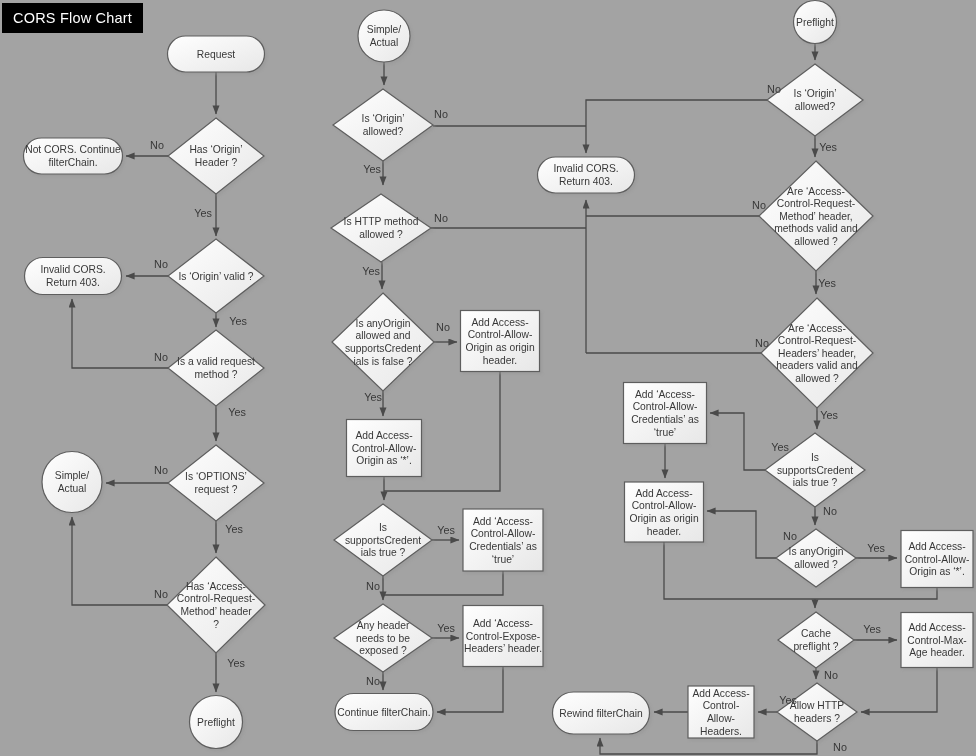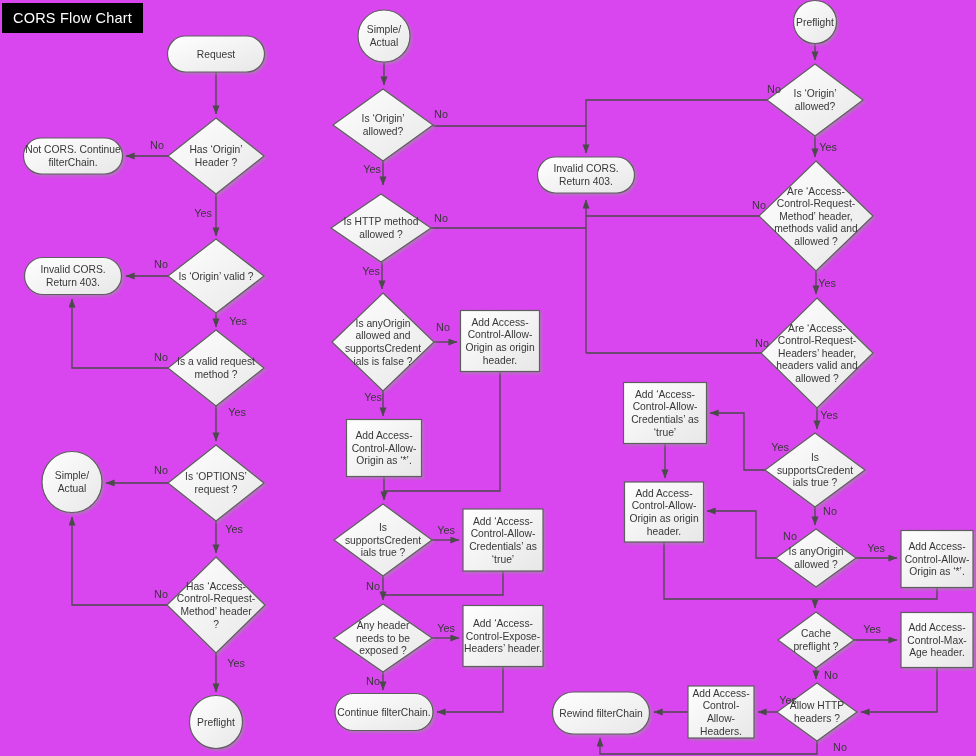--- a/index.html
+++ b/index.html
@@ -1,16 +1,16 @@
 <!DOCTYPE html>
 <html><head>
 <meta charset="utf-8">
 <style>
   html,body{margin:0;padding:0;background:#fff;}
-  .stage{position:relative;width:976px;height:756px;background:#d946ef;overflow:hidden;
+  .stage{position:relative;width:976px;height:756px;background:#a3a3a3;overflow:hidden;
          font-family:"Liberation Sans",sans-serif;}
   .title{position:absolute;left:2px;top:3px;background:#000;color:#fff;
          font-size:14.5px;padding:7px 11px;letter-spacing:.2px;}
   svg{position:absolute;left:0;top:0;}
   .edge{fill:none;stroke:#4a4a4a;stroke-width:1.3px;}
   .shape{fill:url(#gfill);stroke:#5e5e5e;stroke-width:1.2px;
          filter:drop-shadow(2.2px 2.2px 1px rgba(150,150,150,0.5));}
   .ntext{font-family:"Liberation Sans",sans-serif;font-size:10.3px;fill:#383838;text-anchor:middle;}
   .ltext{font-family:"Liberation Sans",sans-serif;font-size:10.8px;fill:#383838;text-anchor:middle;}
 </style>

